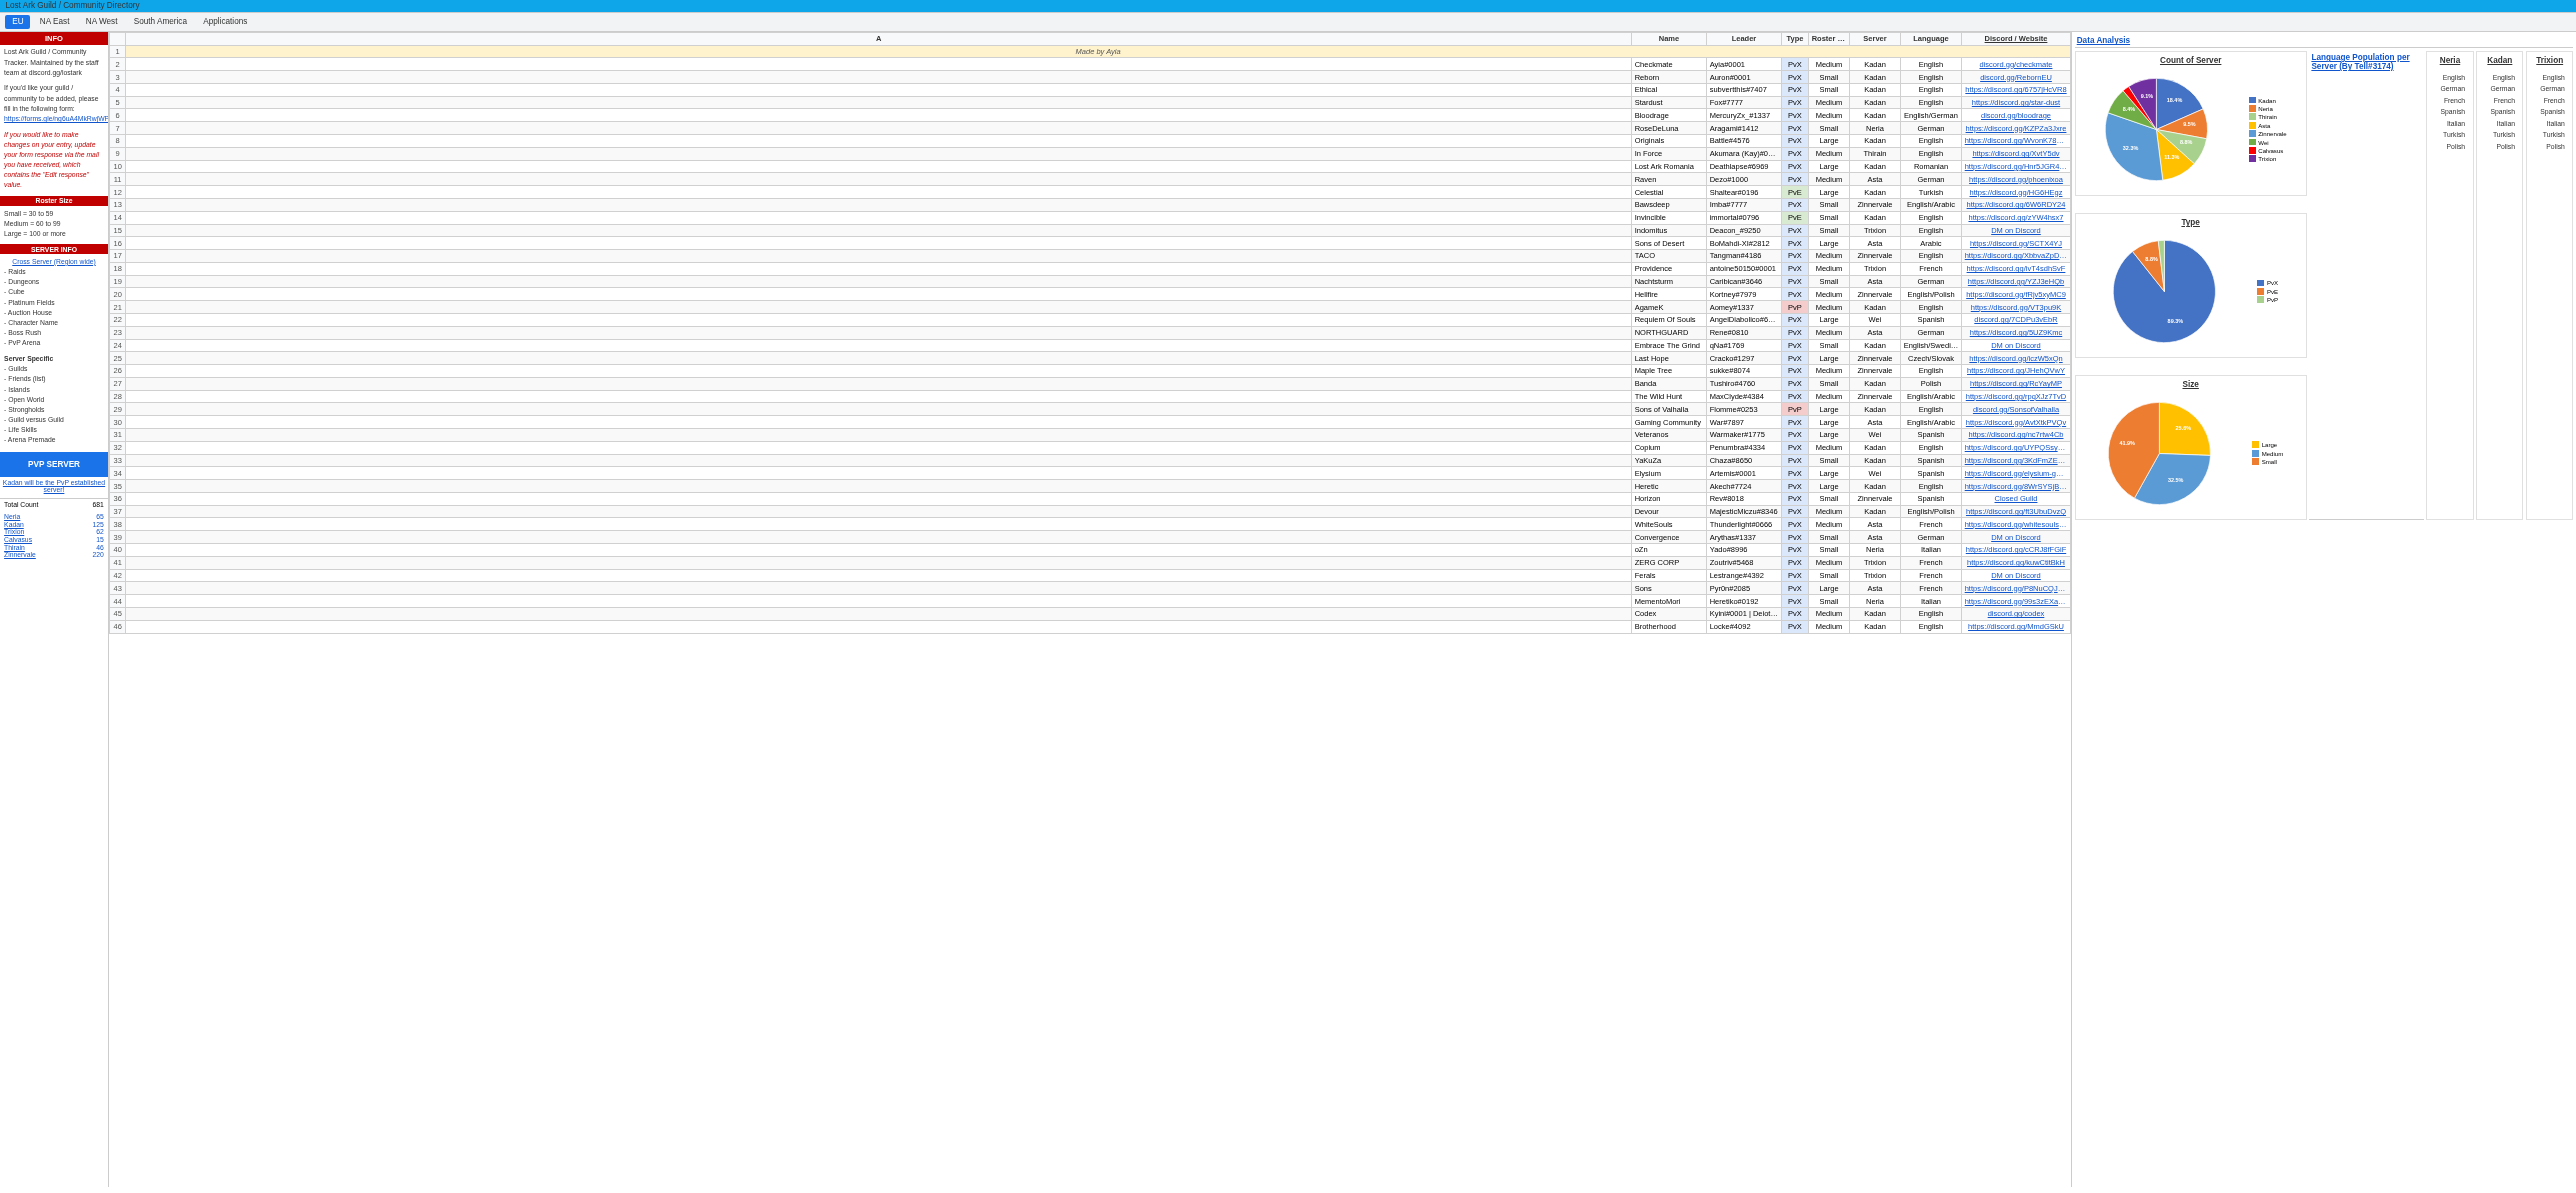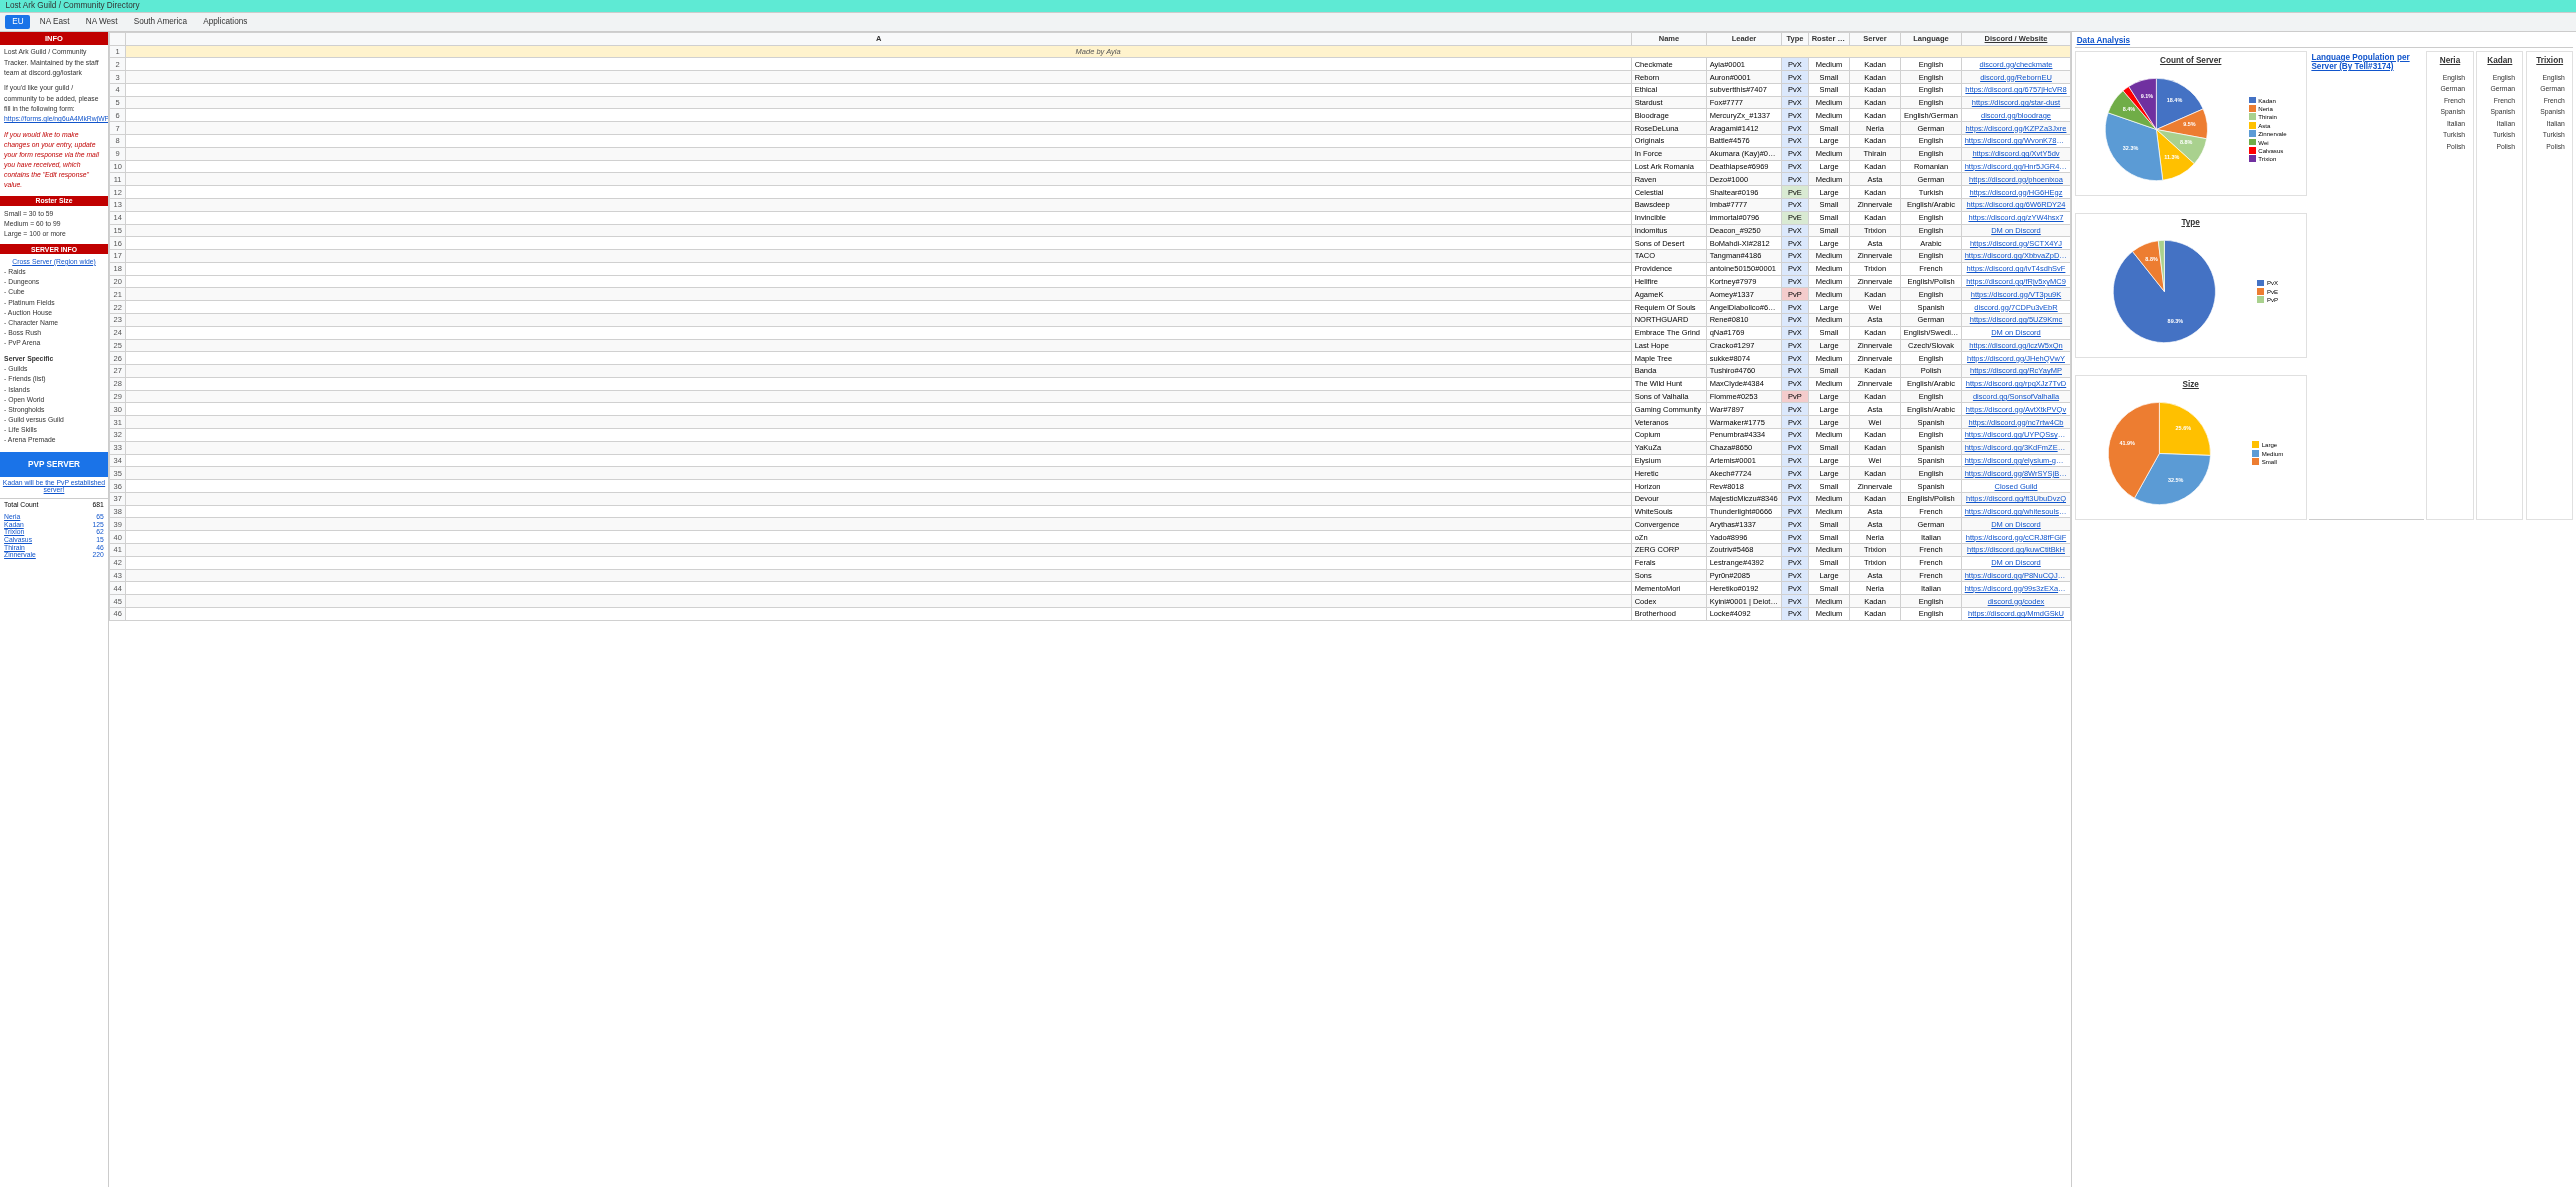--- a/index.html
+++ b/index.html
@@ -14,21 +14,21 @@
       border-bottom: 0.7px solid #ccc;
       padding: 0 5.4px;
       gap: 2.7px;
       text-align: center;
     }
     #page-title-bar {
       font-size: 8.2px;
       color: #333;
       padding: 1.4px 5.4px;
       border-bottom: 0.7px solid #ccc;
-      background: #5eead4;
+      background: #0ea5e9;
     }
     .nav-tab {
       padding: 2.7px 6.8px;
       cursor: pointer;
       border-radius: 2px;
       font-size: 8.2px;
       color: #333;
     }
     .nav-tab.active {
       background: #1a73e8;
@@ -528,20 +528,31 @@
           <tr>
     <td class="row-num">18</td>
     <td></td>
     <td class="col-name">Providence</td>
     <td class="col-leader">antoine50150#0001</td>
     <td class="col-type pvx">PvX</td>
     <td class="col-roster">Medium</td>
     <td class="col-server">Trixion</td>
     <td class="col-language">French</td>
     <td class="link-cell col-discord">https://discord.gg/ivT4sdhSvF</td>
+  </tr>
+          <tr class="row-stripe-even">
+    <td class="row-num">19</td>
+    <td></td>
+    <td class="col-name">Nachtsturm</td>
+    <td class="col-leader">Caribican#3646</td>
+    <td class="col-type pvx">PvX</td>
+    <td class="col-roster">Small</td>
+    <td class="col-server">Asta</td>
+    <td class="col-language">German</td>
+    <td class="link-cell col-discord">https://discord.gg/YZJ3eHQb</td>
   </tr>
           <tr>
     <td class="row-num">20</td>
     <td></td>
     <td class="col-name">Hellfire</td>
     <td class="col-leader">Kortney#7979</td>
     <td class="col-type pvx">PvX</td>
     <td class="col-roster">Medium</td>
     <td class="col-server">Zinnervale</td>
     <td class="col-language">English/Polish</td>

